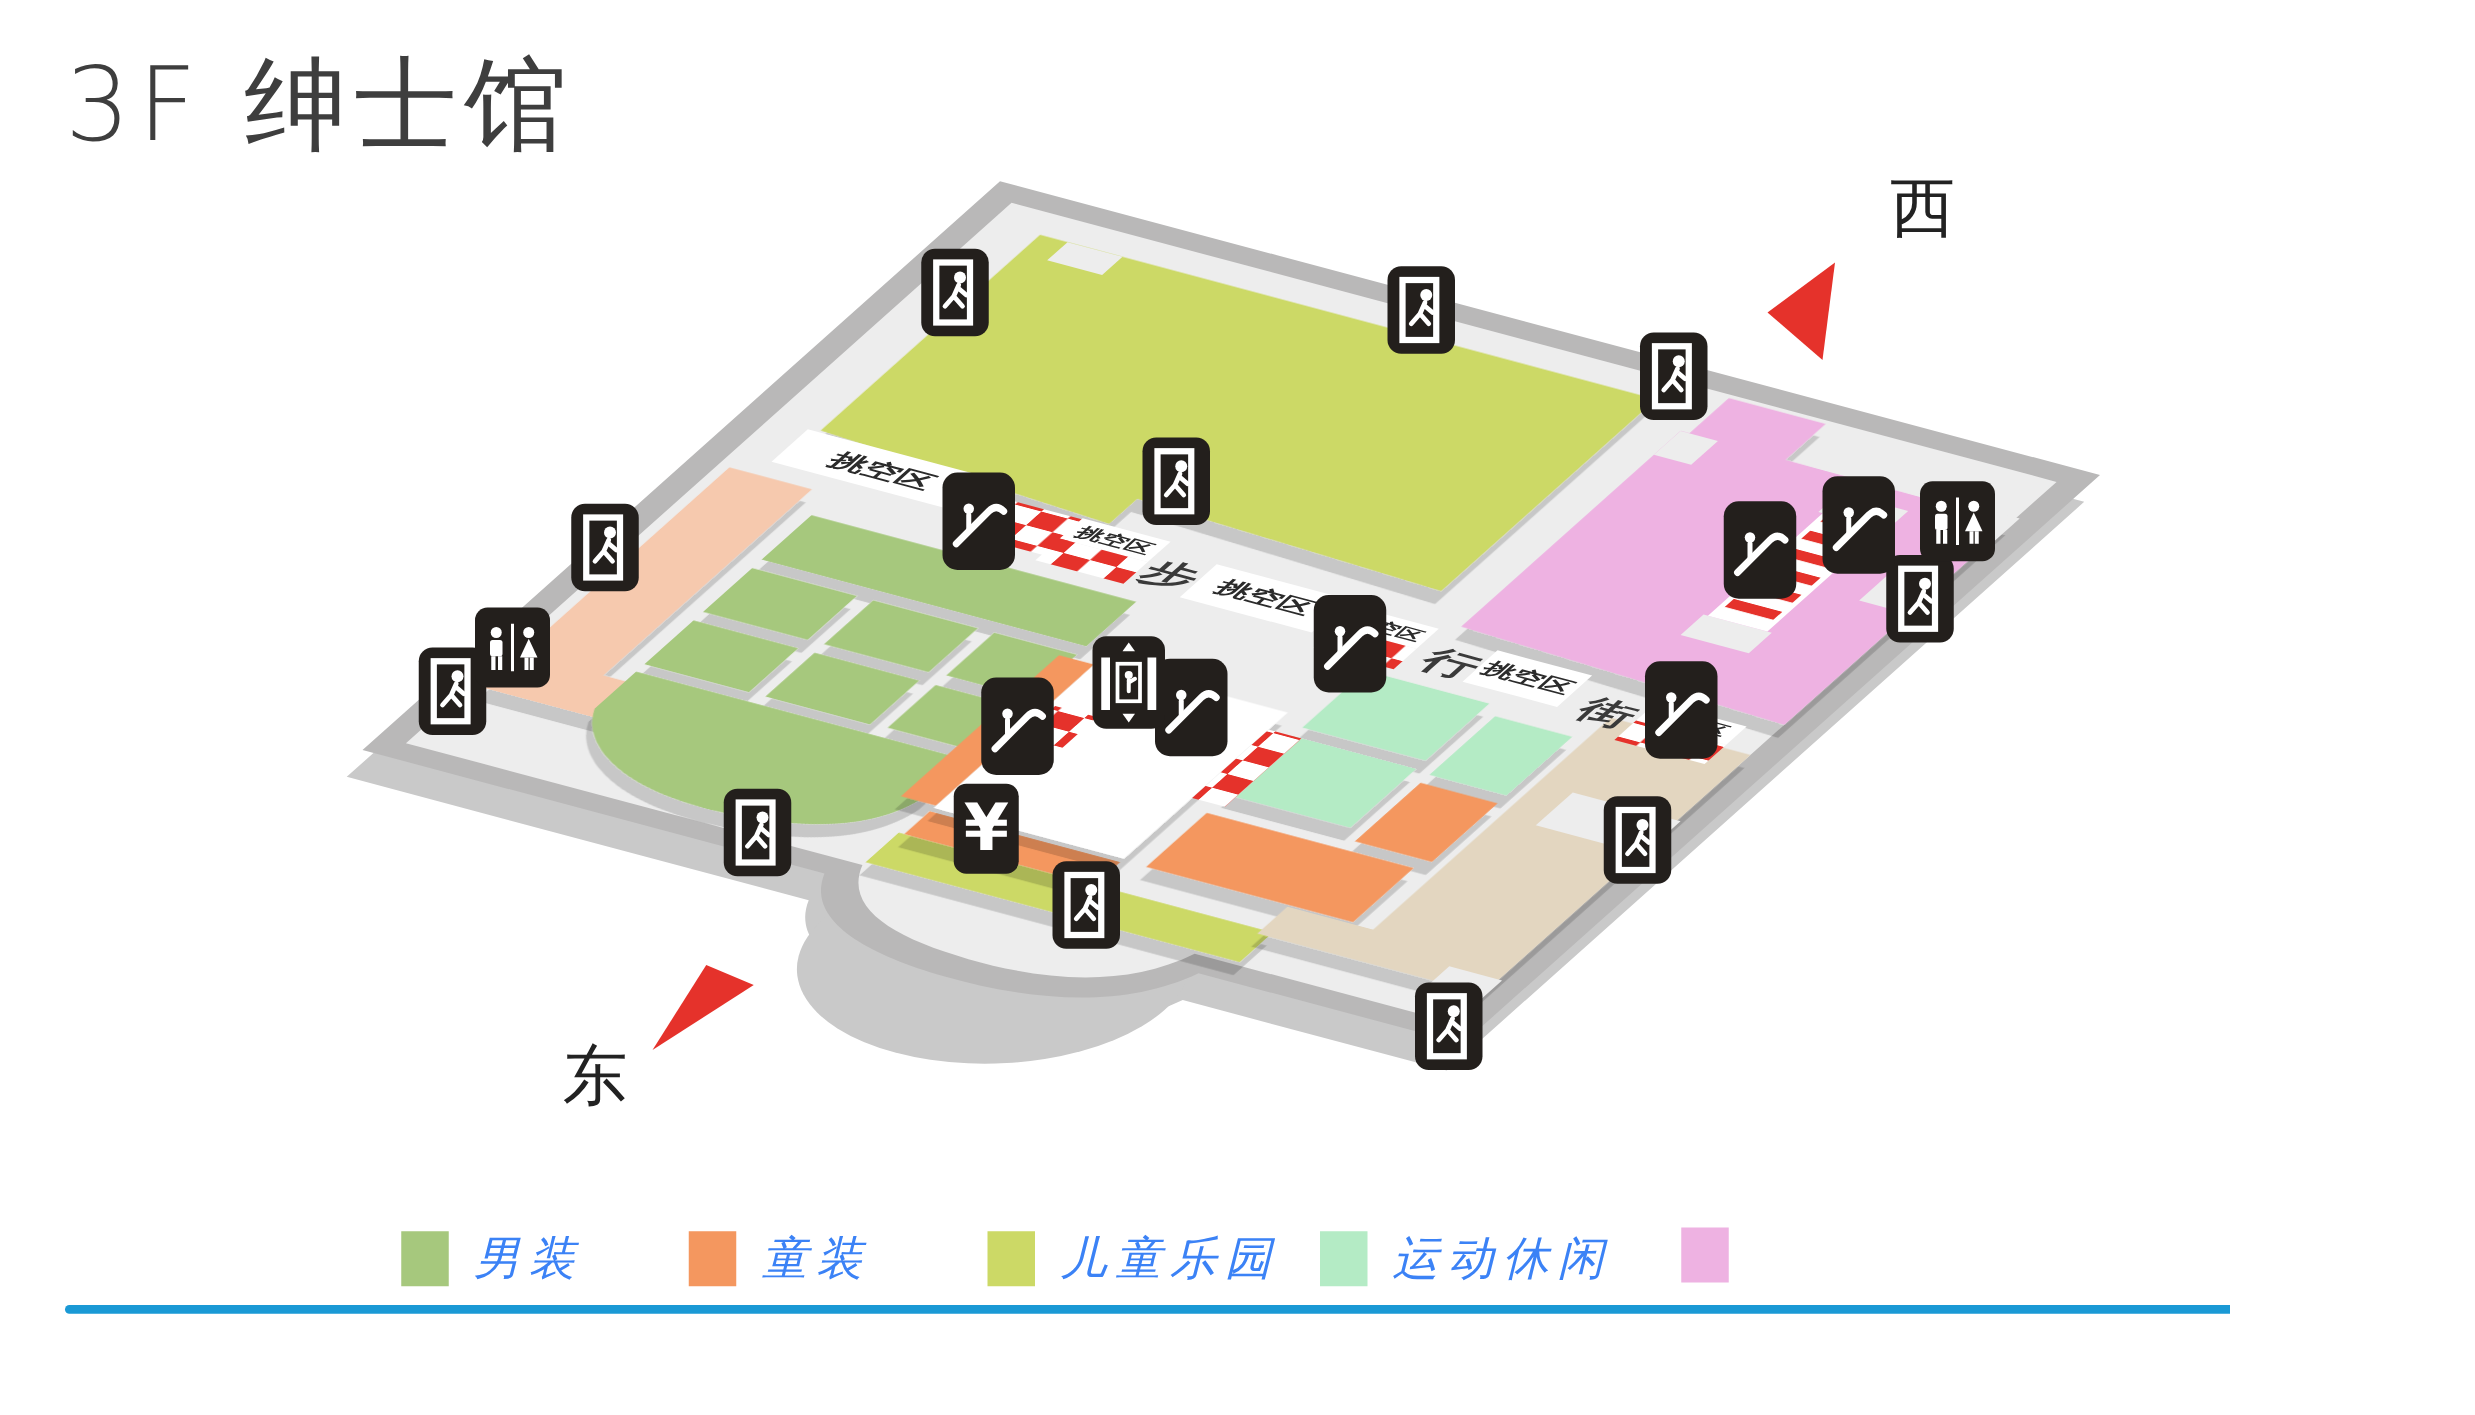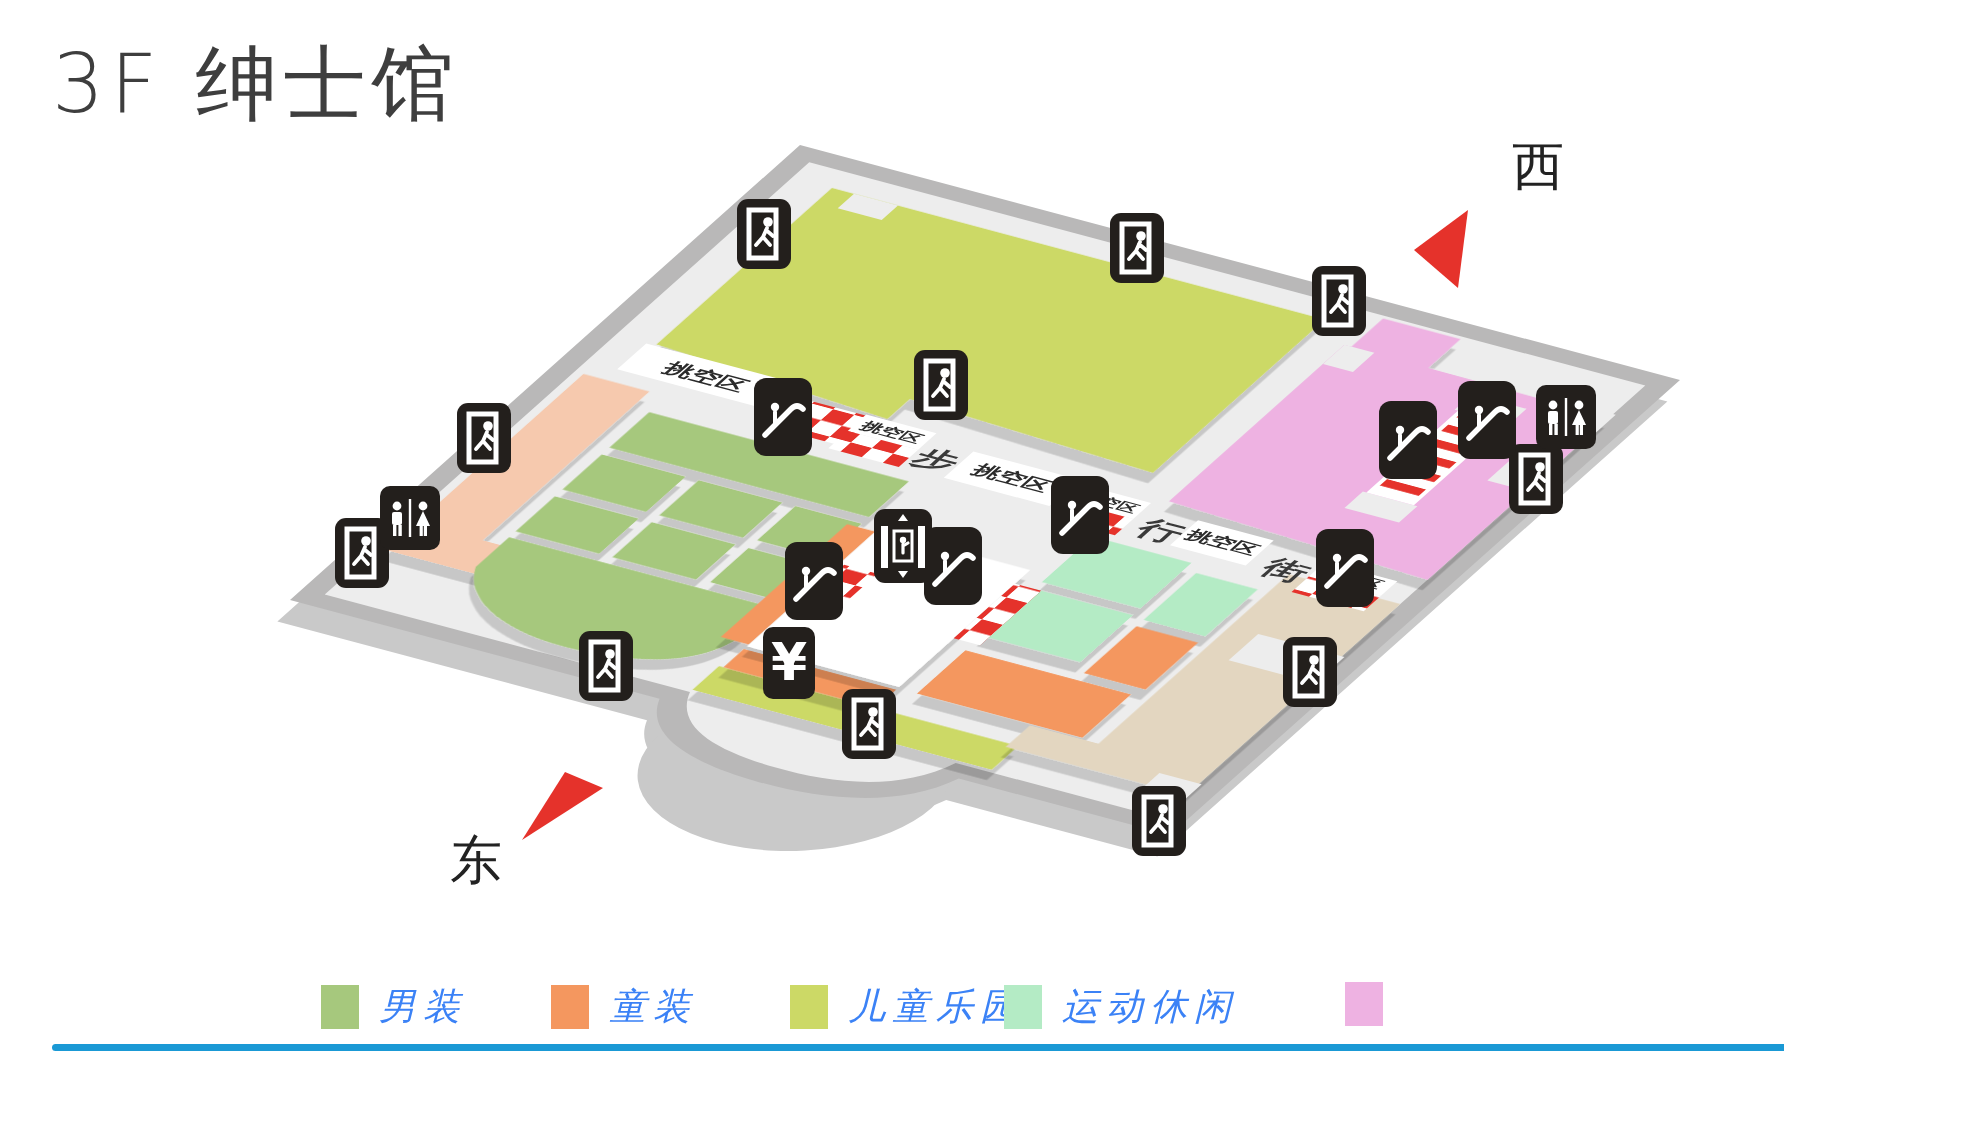--- a/index.html
+++ b/index.html
@@ -214,21 +214,21 @@
       <span class="lg-label">男装</span>
     </div>
     <div class="lg-item" style="left:551px">
       <span class="lg-sw" style="background: rgb(244, 151, 95);"></span>
       <span class="lg-label">童装</span>
     </div>
     <div class="lg-item" style="left:790px">
       <span class="lg-sw" style="background: rgb(204, 217, 102);"></span>
       <span class="lg-label">儿童乐园</span>
     </div>
-    <div class="lg-item" style="left:1004px">
+    <div class="lg-item" style="left:1056px">
       <span class="lg-sw" style="background: rgb(180, 235, 197);"></span>
       <span class="lg-label">运动休闲</span>
     </div>
     <div class="lg-item" style="left:1345px">
       <span class="lg-sw" style="background: rgb(238, 178, 226);"></span>
     </div>
   </div>
 
   <div class="baseline" style="background: rgb(26, 153, 213);"></div>
 </div>

